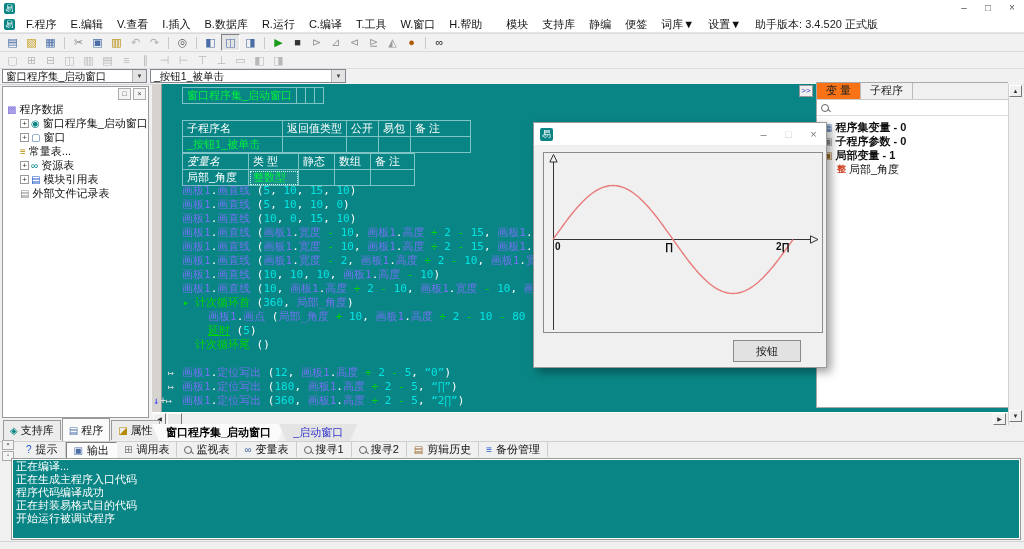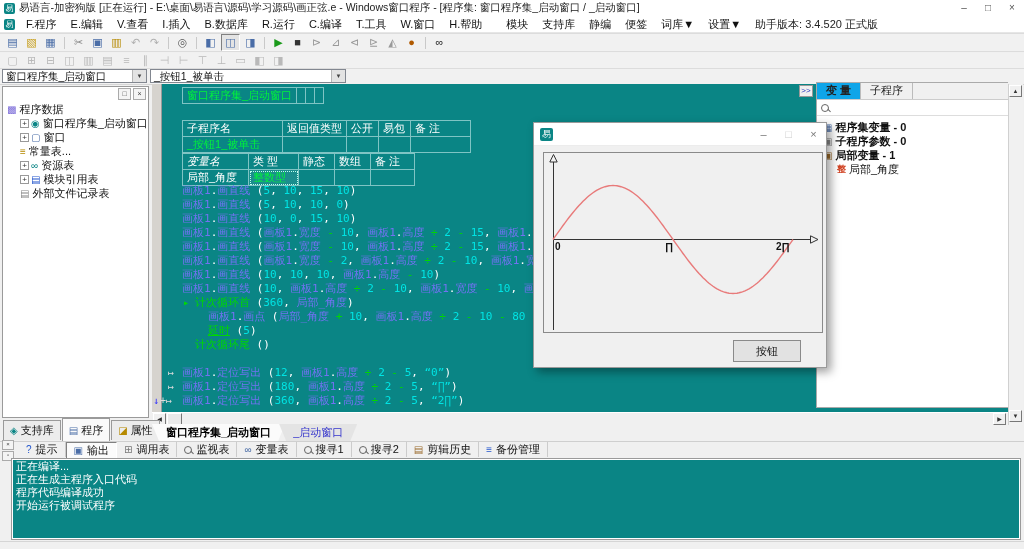--- a/index.html
+++ b/index.html
@@ -56,21 +56,21 @@
   
   .hscroll{left:152px;top:412px;width:856px;height:13px;background:#f0f0f0;border-top:1px solid #fff}
   .sbtn{position:absolute;width:13px;height:12px;background:#f0f0f0;border:1px solid;border-color:#fff #777 #777 #fff;font-size:6px;text-align:center;line-height:11px;color:#333;box-sizing:border-box}
   .hthumb{position:absolute;left:15px;top:0;width:15px;height:12px;background:#e9e9e9;border:1px solid;border-color:#fff #777 #777 #fff;box-sizing:border-box}
   .vscroll{left:1008px;top:84px;width:14px;height:341px;background:#f1f1f1;border-left:1px solid #d0d0d0}
   
   .collapse-btn{left:799px;top:85px;width:14px;height:12px;background:#f0f0f0;border:1px solid #999;color:#2233bb;font-size:8px;line-height:10px;text-align:center;box-sizing:border-box}
   .right-panel{left:816px;top:82px;width:192px;height:326px;background:#fff;border:1px solid #aaa;border-right:none;box-sizing:border-box}
   .rp-tabs{height:16px;background:#f0f0f0;border-bottom:1px solid #ccc;display:flex;align-items:stretch}
   .rp-tab{padding:0 9px;border-right:1px solid #bbb;line-height:15px;color:#222}
-  .rp-tab.active{background:#0ea5e9;font-weight:bold}
+  .rp-tab.active{background:#f97316;font-weight:normal}
   .rp-search{height:15px;border-bottom:1px solid #ddd;display:flex;align-items:center;padding-left:4px;gap:4px}
   .rp-search input{border:none;outline:none;flex:1;height:12px;font-size:10px}
   .mag{width:6px;height:6px;border:1.4px solid #666;border-radius:50%;position:relative;display:inline-block;flex:0 0 auto}
   .mag::after{content:"";position:absolute;width:4px;height:1.4px;background:#666;transform:rotate(45deg);right:-3px;bottom:-1px}
   .rp-list{padding:4px 0 0 6px}
   .ritem{height:14px;display:flex;align-items:center;white-space:nowrap}
   .ritem .ric{margin-right:3px;font-size:10px}
   .ritem .ric.txt{font-size:9px;font-weight:bold}
   .ritem .rlb{font-weight:bold}
   .ritem.leaf .rlb{font-weight:normal}
@@ -100,21 +100,20 @@
   
   .output-wrap{left:12px;top:459px;width:1008px;height:80px;background:#0a8585;border:1px solid #fff;outline:1px solid #9a9a9a;box-sizing:border-box;overflow:hidden}
   .out-line{color:#fff;line-height:13px;padding-left:3px;white-space:nowrap}
   .statusbar{left:0;top:541px;width:1024px;height:8px;background:#f0f0f0;border-top:1px solid #d5d5d5}
 </style>
 </head>
 <body>
 
 <div class="abs titlebar">
   <span class="app-icon">易</span>
-  <span class="title-text">易语言-加密狗版 [正在运行] - E:\桌面\易语言\源码\学习源码\画正弦.e - Windows窗口程序 - [程序集: 窗口程序集_启动窗口 / _启动窗口]</span>
   <span class="win-btns">
     <span class="win-btn">–</span>
     <span class="win-btn">□</span>
     <span class="win-btn">×</span>
   </span>
 </div>
 
 <div class="abs menubar">
   <span class="app-icon">易</span>
   <span id="menu-items" style="display:flex">
@@ -423,15 +422,16 @@
         <span class="bb-ic" style="color: rgb(34, 85, 204);">≡</span>
         <span>备份管理</span>
       </span>
     </span>
 </div>
 
 <div class="abs output-wrap" id="output">
     <div class="out-line">正在编译...</div>
     <div class="out-line">正在生成主程序入口代码</div>
     <div class="out-line">程序代码编译成功</div>
+    <div class="out-line">正在封装易格式目的代码</div>
     <div class="out-line">开始运行被调试程序</div>
   </div>
 <div class="abs statusbar"></div>
 
 </body></html>

